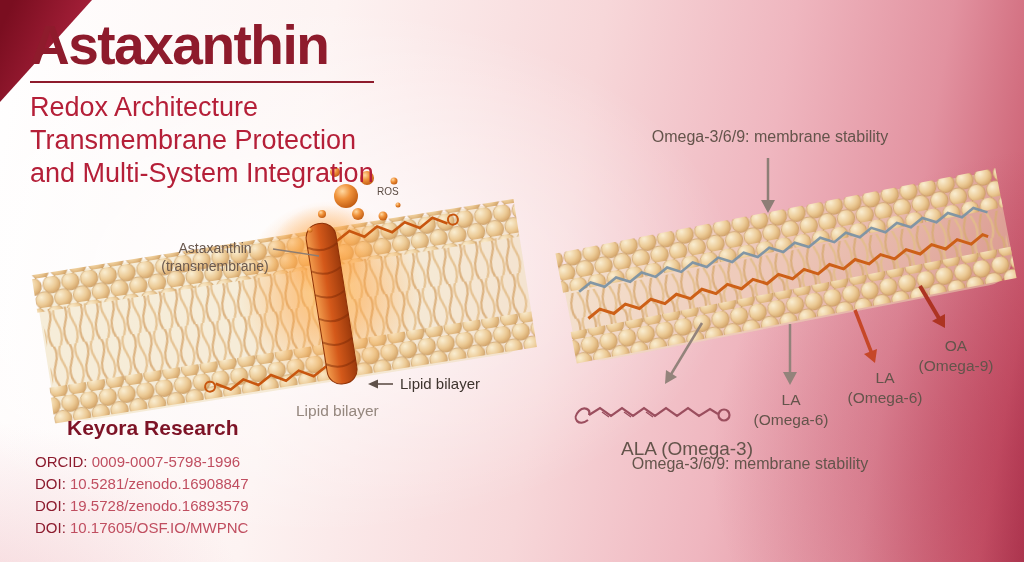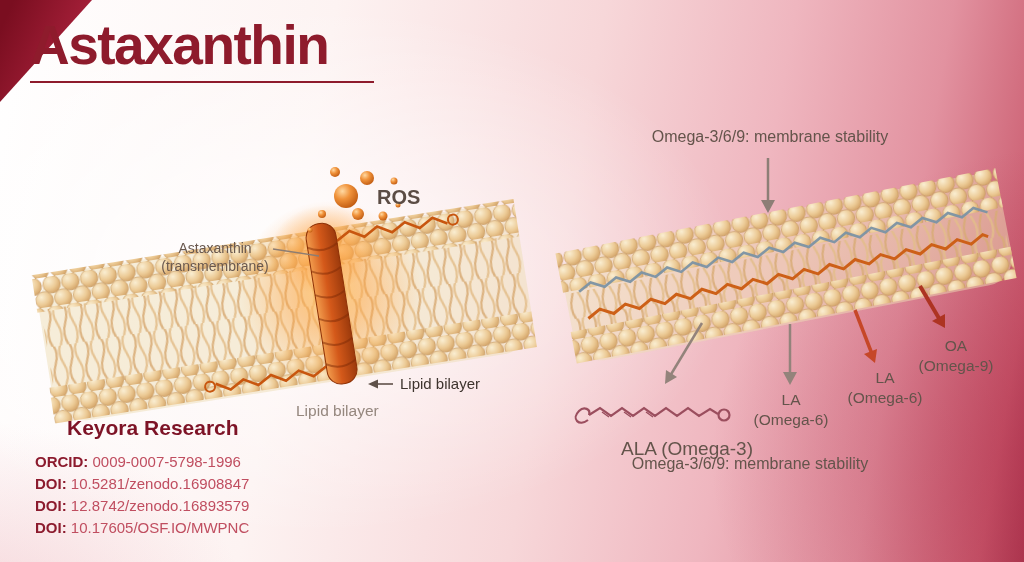--- a/index.html
+++ b/index.html
@@ -23,47 +23,52 @@
 
   .hdr { position:absolute; left:30px; top:14px; z-index:6; }
   .title { font-size:55px; font-weight:bold; color:#8e1b2c; letter-spacing:-1.5px; line-height:1.15; }
   .rule { width:344px; height:2px; background:#8e1b2c; margin-top:4px; }
   .subs { margin-top:8px; font-size:27px; color:#b51f38; line-height:1.22; }
 
   .figL { position:absolute; left:30px; top:150px; z-index:2; }
   .figR { position:absolute; left:550px; top:118px; z-index:2; }
 
   .fig-label { position:absolute; color:#64544b; white-space:pre-line; z-index:5; }
-  .ros        { left:377px; top:186px; font-size:20px; color:#5b4c44;font-weight:bold; }
+  .ros        { left:377px; top:186px; font-size:10px; color:#5b4c44; }
   .asta       { left:150px; top:240px; width:130px; text-align:center; font-size:14px; color:#6a594f; line-height:1.25; }
   .lipid1     { left:368px; top:375px; font-size:15px; color:#3e342e; display:flex; align-items:center; gap:6px; }
   .lipid2     { left:296px; top:402px; font-size:15.5px; color:#95877e; }
   .omega-top  { left:620px; top:128px; width:300px; text-align:center; font-size:16px; }
   .ala-label  { left:612px; top:438px; width:150px; text-align:center; font-size:19px; }
   .la1        { left:746px; top:390px; width:90px;  text-align:center; font-size:15.5px; line-height:1.3; }
   .la2        { left:840px; top:368px; width:90px;  text-align:center; font-size:15.5px; line-height:1.3; }
   .oa         { left:908px; top:336px; width:96px;  text-align:center; font-size:15.5px; line-height:1.3; }
   .omega-bottom { left:600px; top:455px; width:300px; text-align:center; font-size:16px; }
 
   .footer { position:absolute; left:35px; top:416px; z-index:6; }
   .org { font-size:21px; font-weight:bold; color:#7d1326; margin-bottom:11px;margin-left:32px; }
   .cred { font-size:15px; line-height:22px; }
-  .cred b { color:#8c1b2e; font-weight:bold; }
+  .cred b { color:#8c1b2e; font-weight:normal; }
   .cred .val { color:#c04e60;margin-top:40px; }
 </style>
 </head>
 <body>
 
 <div class="page">
 
   <div class="corner"></div>
 
   <header class="hdr">
     <h1 class="title">Astaxanthin</h1>
     <div class="rule"></div>
+    <div class="subs">
+      <div>Redox Architecture</div>
+      <div>Transmembrane Protection</div>
+      <div>and Multi-System Integration</div>
+    </div>
   </header>
 
   <svg class="figL" width="510" height="310" viewBox="0 0 510 310">
     <defs>
       <radialGradient id="headGrad" cx="35%" cy="30%" r="80%">
         <stop offset="0%" stop-color="#faeed2"></stop>
         <stop offset="55%" stop-color="#ecca95"></stop>
         <stop offset="100%" stop-color="#cf9d60"></stop>
       </radialGradient>
       <pattern id="heads1" width="19" height="30" patternUnits="userSpaceOnUse">
@@ -208,21 +213,21 @@
     <div class="cred">
       <b>ORCID:</b>
       <span class="val">0009-0007-5798-1996</span>
     </div>
     <div class="cred">
       <b>DOI:</b>
       <span class="val">10.5281/zenodo.16908847</span>
     </div>
     <div class="cred">
       <b>DOI:</b>
-      <span class="val">12.8742/zenodo.16893579</span>
+      <span class="val">19.5728/zenodo.16893579</span>
     </div>
     <div class="cred">
       <b>DOI:</b>
       <span class="val">10.17605/OSF.IO/MWPNC</span>
     </div>
   </footer>
 
 </div>
 
 </body></html>

